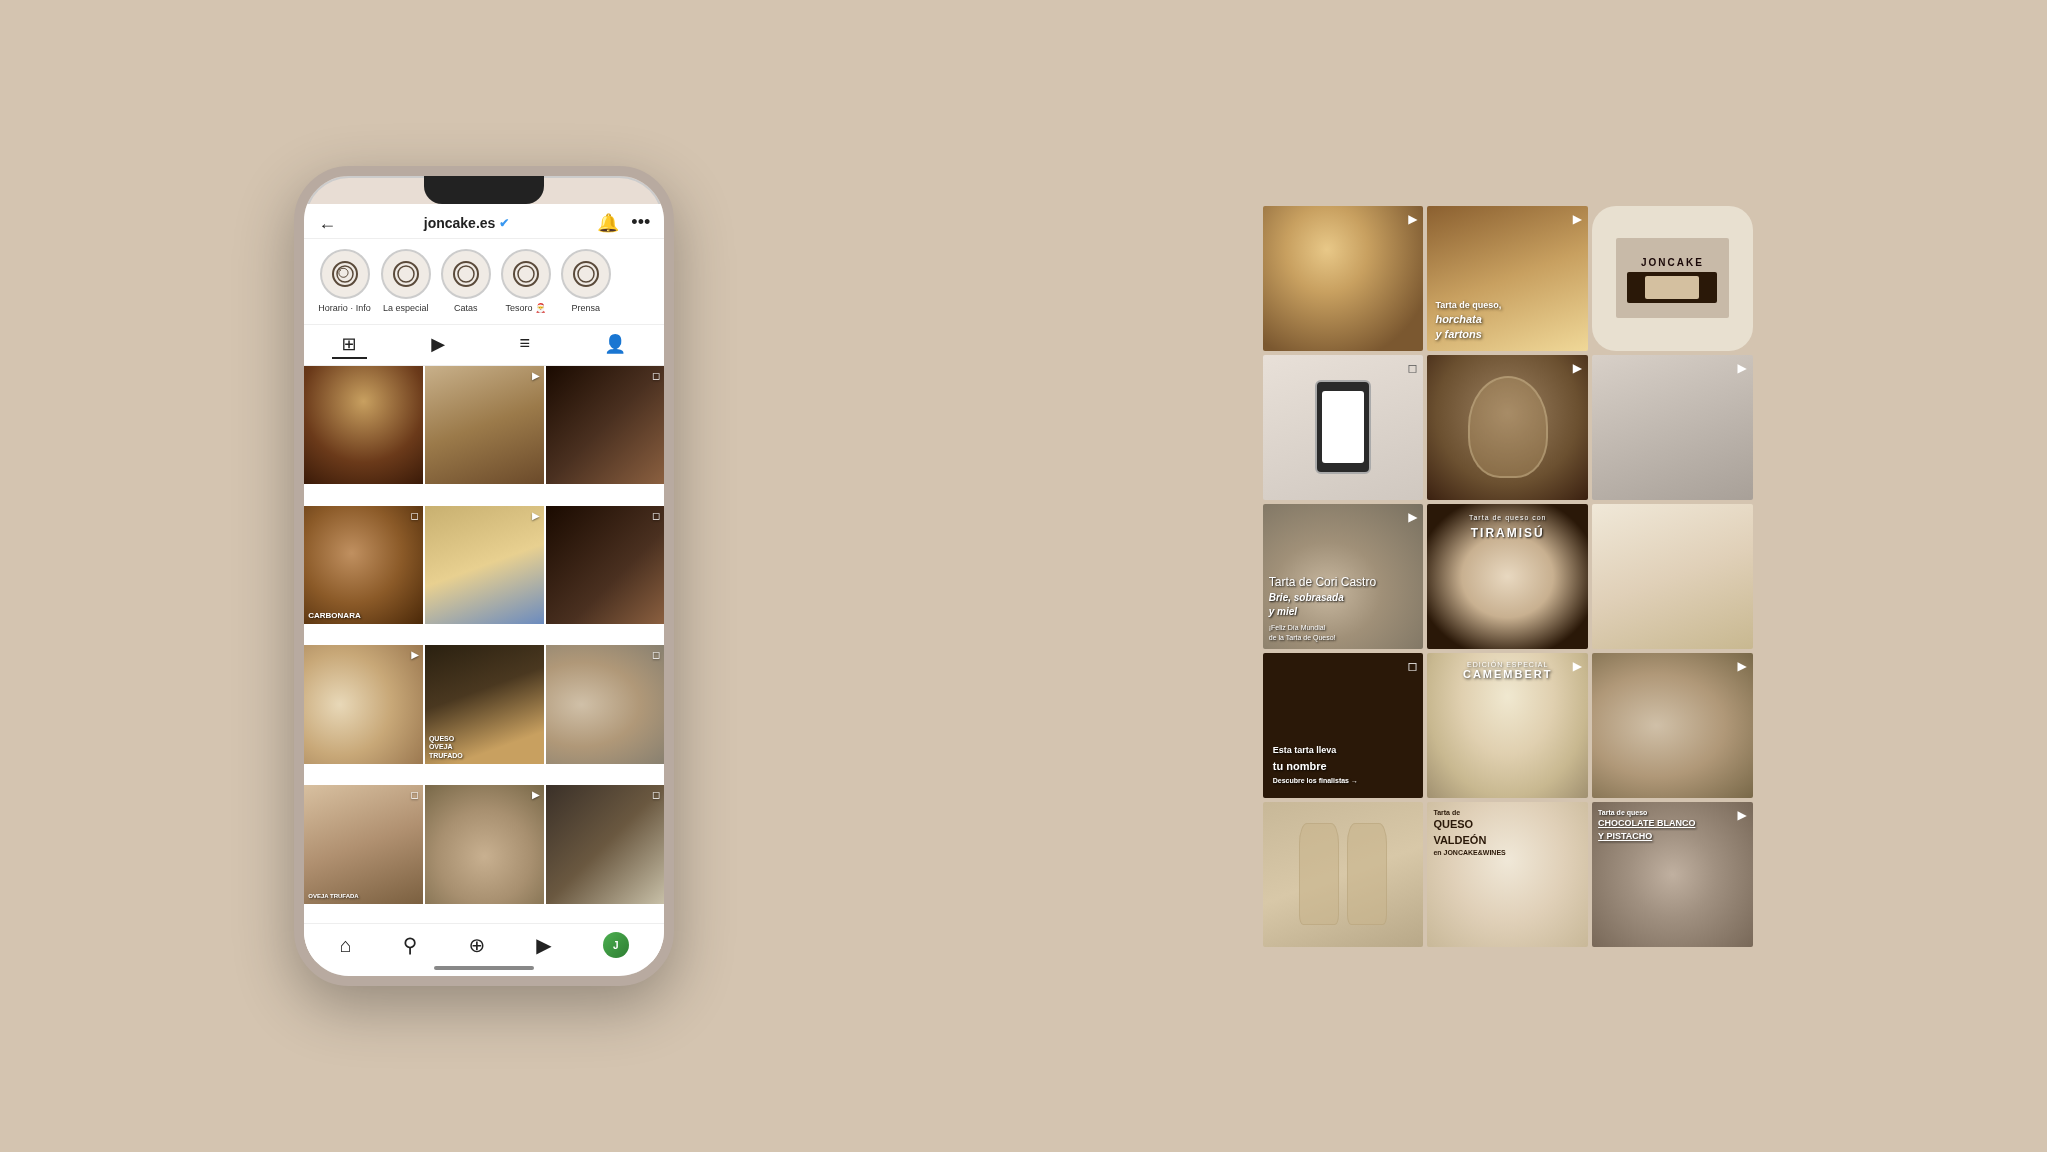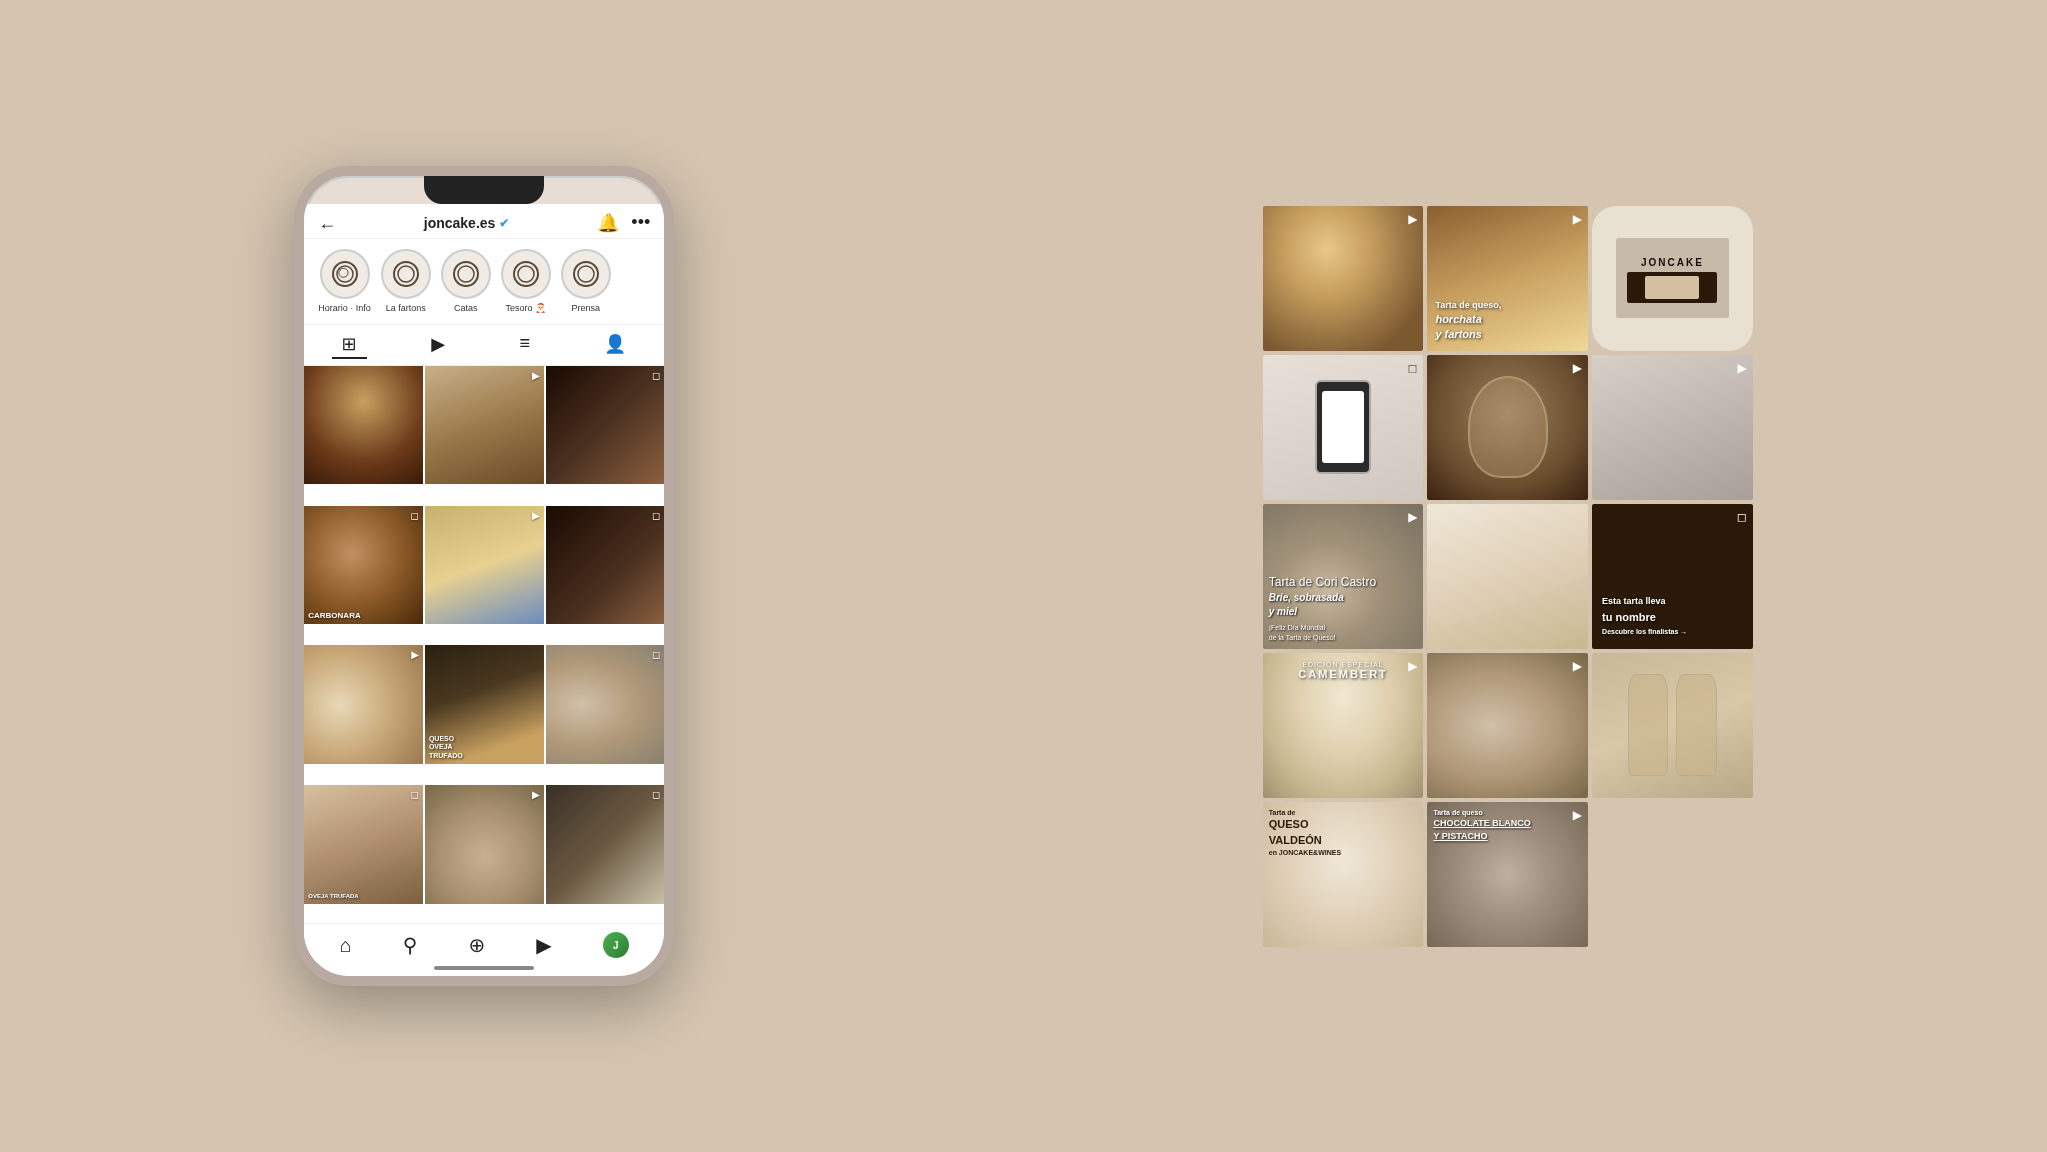--- a/index.html
+++ b/index.html
@@ -255,21 +255,21 @@
         </div>
         <span class="story-label">Horario · Info</span>
       </div>
       <div class="story-item">
         <div class="story-circle">
           <svg width="28" height="28" viewBox="0 0 28 28">
               <circle cx="14" cy="14" r="12" fill="none" stroke="#5a4a3a" stroke-width="2"></circle>
               <path d="M14 6 C9.5 6 6 9.5 6 14 C6 18.5 9.5 22 14 22 C18.5 22 22 18.5 22 14 C22 9.5 18.5 6 14 6 Z" fill="none" stroke="#5a4a3a" stroke-width="1.5"></path>
             </svg>
         </div>
-        <span class="story-label">La fartons</span>
+        <span class="story-label">La especial</span>
       </div>
       <div class="story-item">
         <div class="story-circle">
           <svg width="28" height="28" viewBox="0 0 28 28">
               <circle cx="14" cy="14" r="12" fill="none" stroke="#5a4a3a" stroke-width="2"></circle>
               <path d="M14 6 C9.5 6 6 9.5 6 14 C6 18.5 9.5 22 14 22 C18.5 22 22 18.5 22 14 C22 9.5 18.5 6 14 6 Z" fill="none" stroke="#5a4a3a" stroke-width="1.5"></path>
             </svg>
         </div>
         <span class="story-label">Catas</span>
       </div>
@@ -402,20 +402,29 @@
     <span class="top-right-icon">▶</span>
 
     <div style="width:100%;height:100%;background:radial-gradient(ellipse at 40% 60%,#c8b8a0 0%,#a09078 40%,#787060 100%);">
     </div>
     <div style="position:absolute;bottom:6px;left:6px;right:6px;color:white;font-size:7px;text-shadow:1px 1px 2px rgba(0,0,0,0.9);line-height:1.4;">
       <span style="font-size:12px;">Tarta de Cori Castro</span><br>
       <span style="font-size:10px;font-style:italic;font-weight:900;">Brie, sobrasada<br>y miel</span><br>
       <span style="font-size:7px;margin-top:4px;display:block;">¡Feliz Día Mundial<br>de la Tarta de Queso!</span>
     </div>
   </div>
+  <div class="dg-cell dg-row3-col2" style="background:#1a1208;">
+
+    <div style="width:100%;height:100%;background:radial-gradient(ellipse at 50% 50%,#e8d8c0 0%,#c8b090 40%,#2a1808 80%);">
+    </div>
+    <div style="position:absolute;top:8px;left:8px;right:8px;color:white;font-size:8px;text-align:center;text-shadow:1px 1px 2px rgba(0,0,0,0.9);line-height:1.5;">
+      <span style="font-size:7px;letter-spacing:1px;">Tarta de queso con</span><br>
+      <span style="font-size:12px;font-weight:900;letter-spacing:2px;">TIRAMISÚ</span>
+    </div>
+  </div>
   <div class="dg-cell dg-row3-col3">
 
     <div style="width:100%;height:100%;background:linear-gradient(160deg,#f0e8d8 0%,#e0d0b8 50%,#c8b890 100%);">
     </div>
   </div>
 
   <div class="dg-cell dg-row4-col1" style="background:#2a1808;">
     <span class="top-right-icon">◻</span>
     <div style="position:absolute;bottom:10px;left:10px;right:6px;color:white;font-size:9px;font-weight:700;text-shadow:1px 1px 2px rgba(0,0,0,0.8);line-height:1.5;">
       Esta tarta lleva<br>

